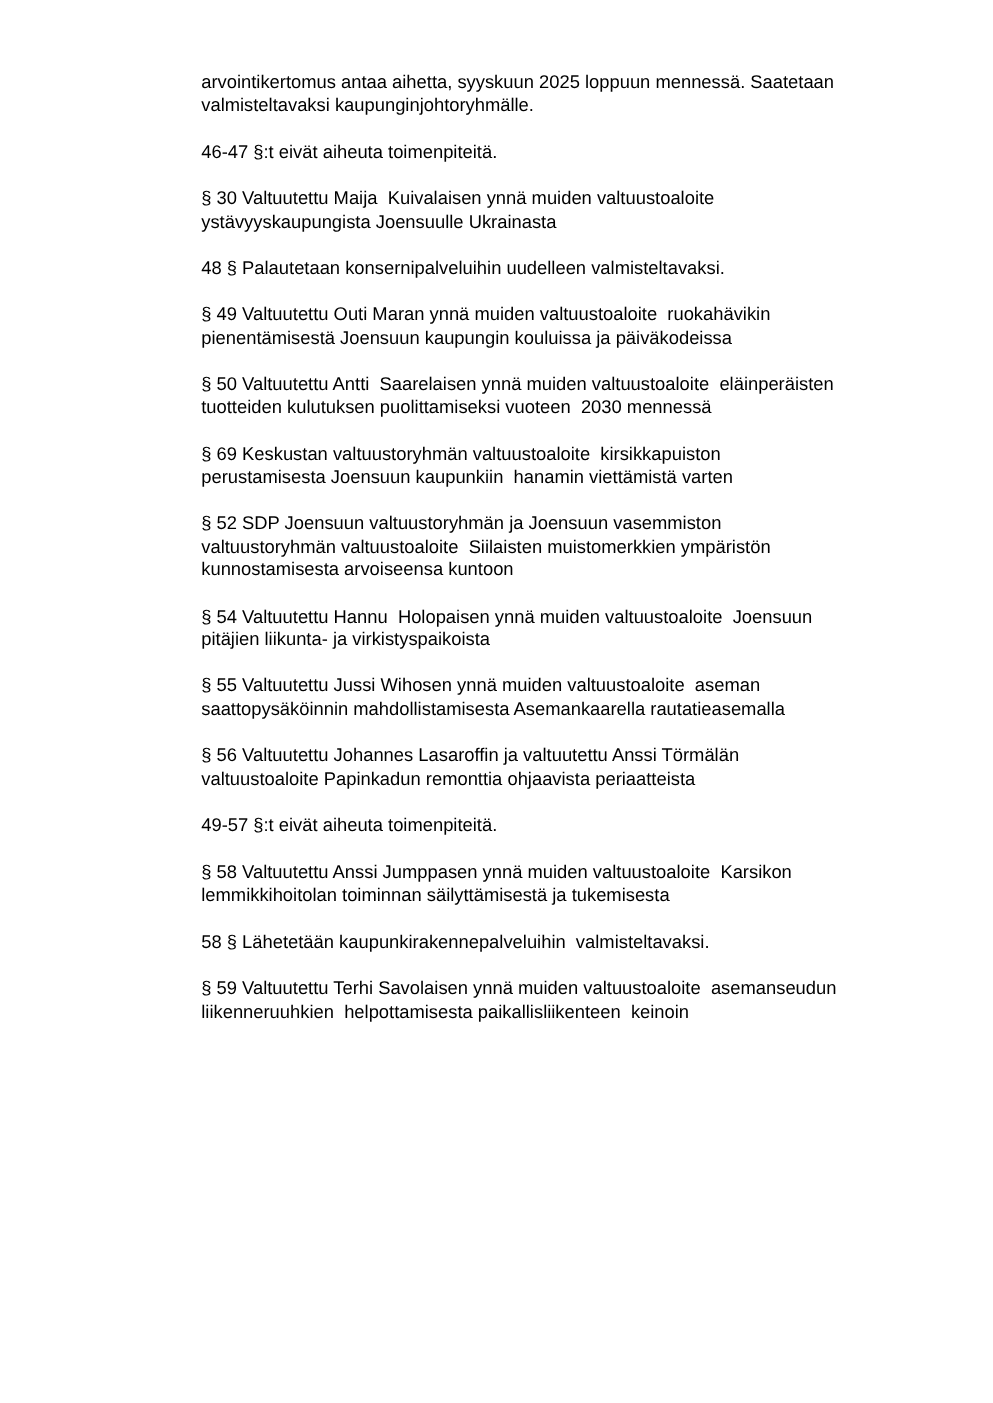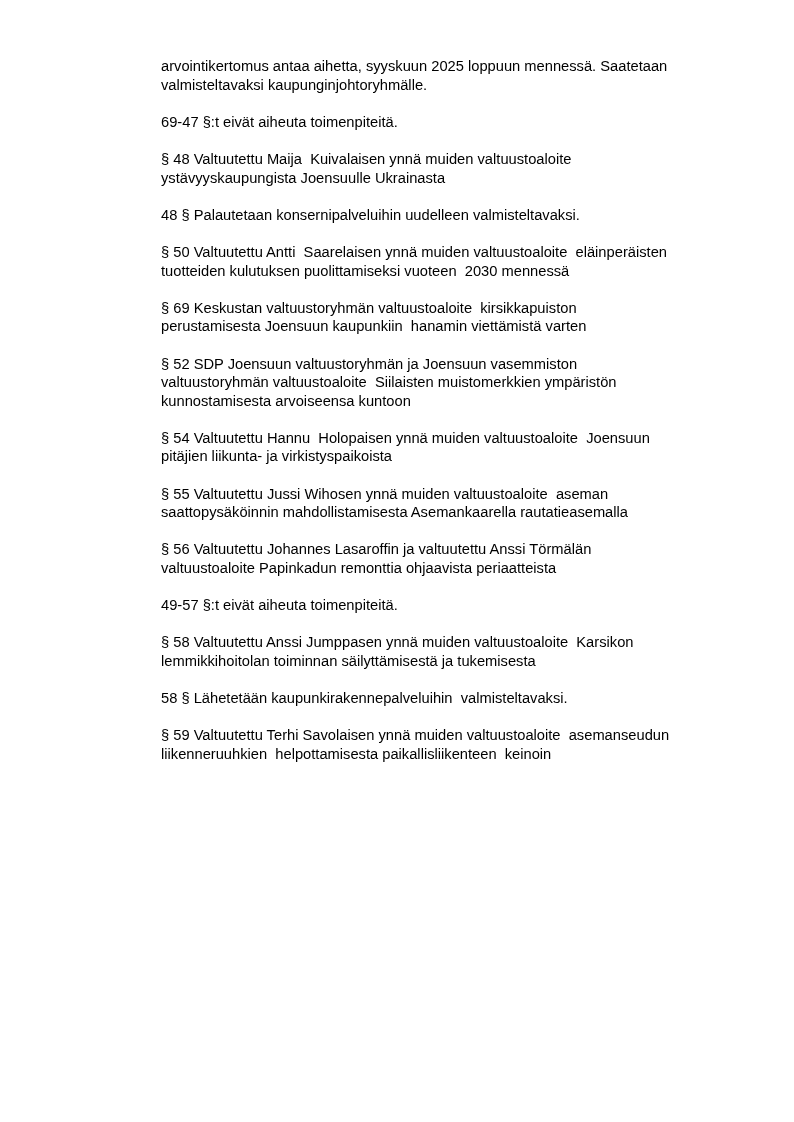--- a/index.html
+++ b/index.html
@@ -34,24 +34,26 @@
     margin-bottom: 0;
   }
 </style>
 </head>
 <body>
 
 <div class="page">
   <div class="text-block">
     <p>arvointikertomus antaa aihetta, syyskuun 2025 loppuun mennessä. Saatetaan
 valmisteltavaksi kaupunginjohtoryhmälle.</p>
-    <p>69-47 §:t eivät aiheuta toimenpiteitä.</p>
-    <p>§ 48 Valtuutettu Maija  Kuivalaisen ynnä muiden valtuustoaloite
+    <p>46-47 §:t eivät aiheuta toimenpiteitä.</p>
+    <p>§ 30 Valtuutettu Maija  Kuivalaisen ynnä muiden valtuustoaloite
 ystävyyskaupungista Joensuulle Ukrainasta</p>
     <p>48 § Palautetaan konsernipalveluihin uudelleen valmisteltavaksi.</p>
+    <p>§ 49 Valtuutettu Outi Maran ynnä muiden valtuustoaloite  ruokahävikin
+pienentämisestä Joensuun kaupungin kouluissa ja päiväkodeissa</p>
     <p>§ 50 Valtuutettu Antti  Saarelaisen ynnä muiden valtuustoaloite  eläinperäisten
 tuotteiden kulutuksen puolittamiseksi vuoteen  2030 mennessä</p>
     <p>§ 69 Keskustan valtuustoryhmän valtuustoaloite  kirsikkapuiston
 perustamisesta Joensuun kaupunkiin  hanamin viettämistä varten</p>
     <p>§ 52 SDP Joensuun valtuustoryhmän ja Joensuun vasemmiston
 valtuustoryhmän valtuustoaloite  Siilaisten muistomerkkien ympäristön
 kunnostamisesta arvoiseensa kuntoon</p>
     <p>§ 54 Valtuutettu Hannu  Holopaisen ynnä muiden valtuustoaloite  Joensuun
 pitäjien liikunta- ja virkistyspaikoista</p>
     <p>§ 55 Valtuutettu Jussi Wihosen ynnä muiden valtuustoaloite  aseman

